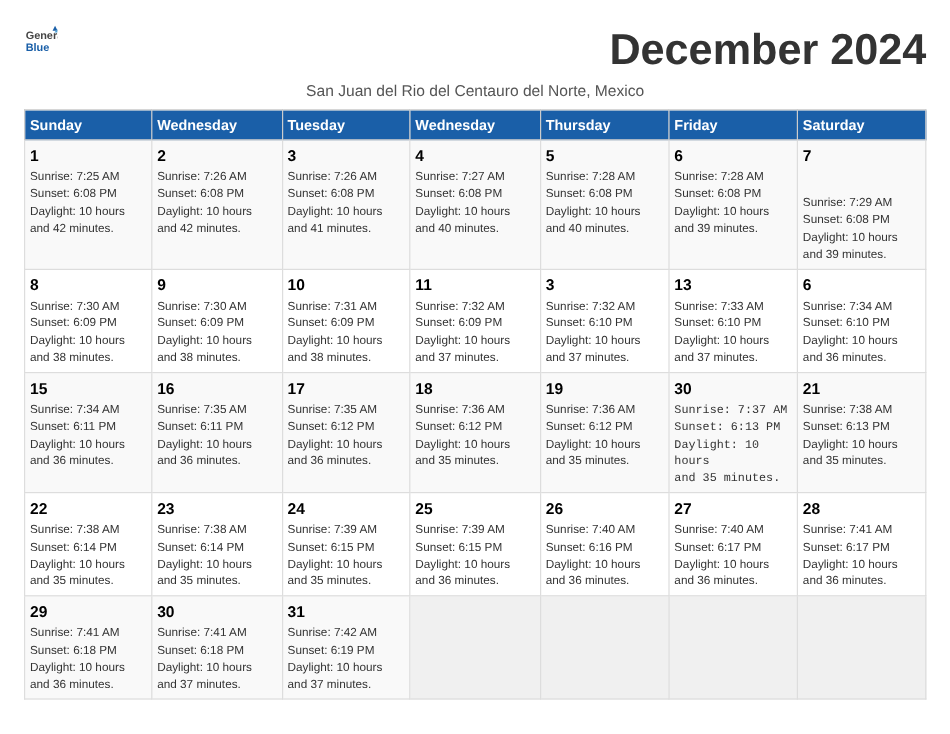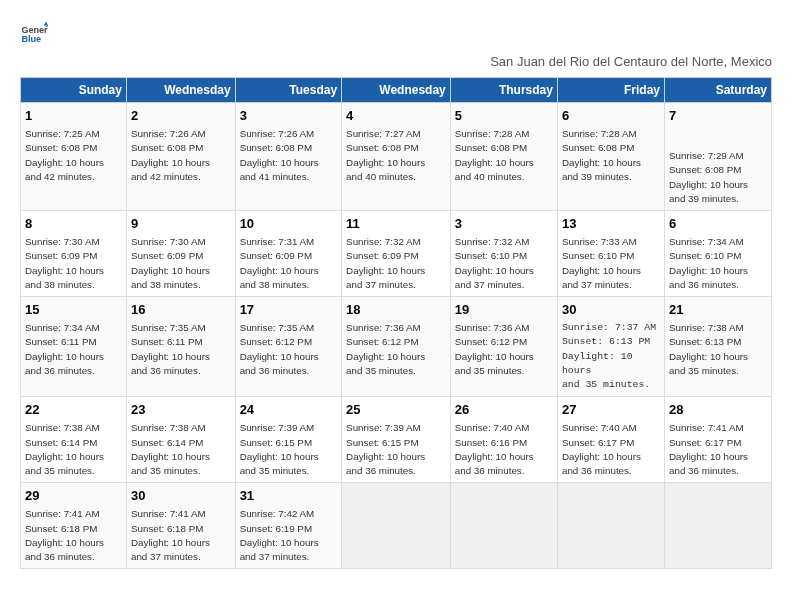--- a/index.html
+++ b/index.html
@@ -28,35 +28,35 @@
       height: 28px;
       margin-right: 2px;
     }
     .month-title {
       font-size: 36px;
       font-weight: bold;
       color: #333;
       text-align: right;
     }
     .subtitle {
-      text-align: right;
+      text-align: center;
       font-size: 13px;
       color: #555;
       margin-bottom: 8px;
     }
     .calendar-table {
       width: 100%;
       border-collapse: collapse;
       font-size: 10.5px;
     }
     .calendar-table thead th {
       background-color: #1a5fa8;
       color: #fff;
       padding: 5px 4px;
-      text-align: right;
+      text-align: left;
       font-size: 12px;
       font-weight: bold;
       border: 1px solid #ccc;
     }
     .calendar-table tbody td {
       vertical-align: top;
       padding: 4px 4px;
       border: 1px solid #ddd;
       width: 113px;
       min-height: 70px;
@@ -89,20 +89,21 @@
 
 <div class="header-logo">
   <div class="logo">
     <svg class="logo-icon" viewBox="0 0 40 40" xmlns="http://www.w3.org/2000/svg">
       <text x="2" y="18" font-size="13" font-weight="bold" fill="#444">General</text>
       <text x="2" y="32" font-size="13" font-weight="bold" fill="#1a5fa8">Blue</text>
       <polygon points="34,8 40,8 37,2" fill="#1a5fa8"></polygon>
       <polygon points="36,10 40,10 40,6" fill="#4a9fd4"></polygon>
     </svg>
   </div>
+  <div class="month-title">December 2024</div>
 </div>
 <div class="subtitle">San Juan del Rio del Centauro del Norte, Mexico</div>
 
 <table class="calendar-table">
   <thead>
     <tr>
       <th>Sunday</th>
       <th>Wednesday</th>
       <th>Tuesday</th>
       <th>Wednesday</th>

